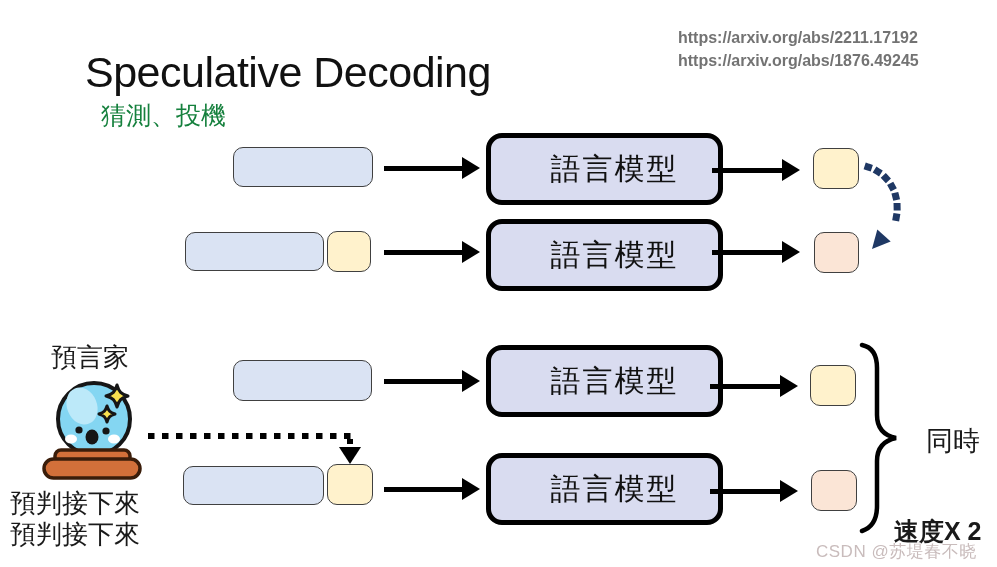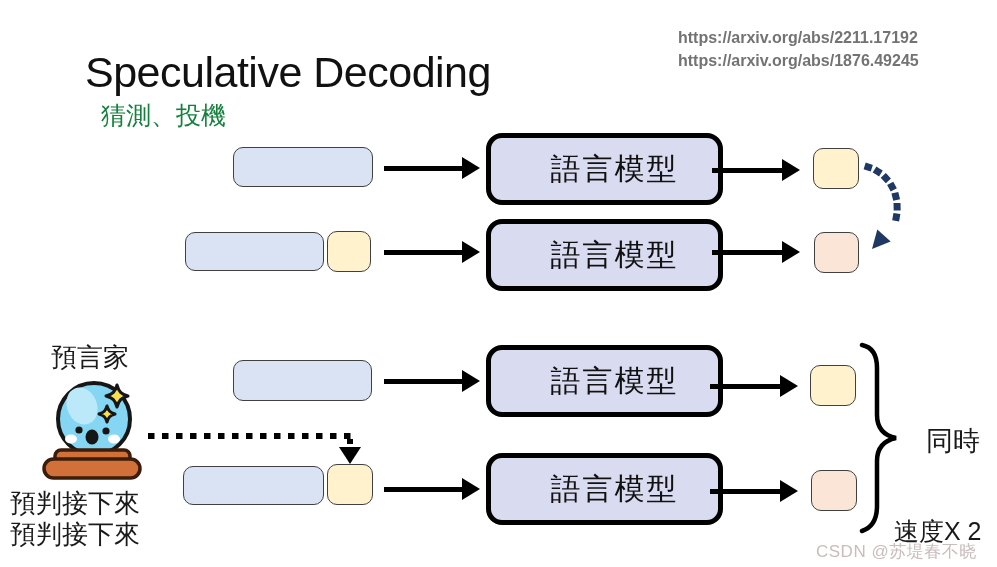--- a/index.html
+++ b/index.html
@@ -23,21 +23,21 @@
   .arrow .shaft{position:absolute;left:0;top:8.5px;height:5px;width:78px;background:var(--arrow,#000);}
   .arrow .head{position:absolute;left:78px;top:0;width:0;height:0;
                border-left:18px solid var(--arrow,#000);
                border-top:11px solid transparent;border-bottom:11px solid transparent;}
   .arrow.short .shaft{width:70px;}
   .arrow.short .head{left:70px;}
 
   .prophet-label{left:40px;top:340px;width:100px;text-align:center;font-size:26px;font-family:Liberation Mono, monospace;}
   .prophet-caption{left:10px;top:488px;width:160px;text-align:left;font-size:26px;line-height:31px;}
   .simultaneous{left:911px;top:423px;font-size:27px;margin-left:15px;}
-  .speed{left:894px;top:515px;font-size:25px;font-weight:400;}
+  .speed{left:894px;top:515px;font-size:25px;font-weight:700;}
   .watermark{left:816px;top:540px;font-size:17px;color:var(--watermark,#c9bcbc);letter-spacing:0.5px;}
 </style>
 </head>
 <body>
 
 <div class="canvas">
 
   <div class="abs title">Speculative Decoding</div>
   <div class="abs subtitle">猜測、投機</div>
   <div class="abs links">

